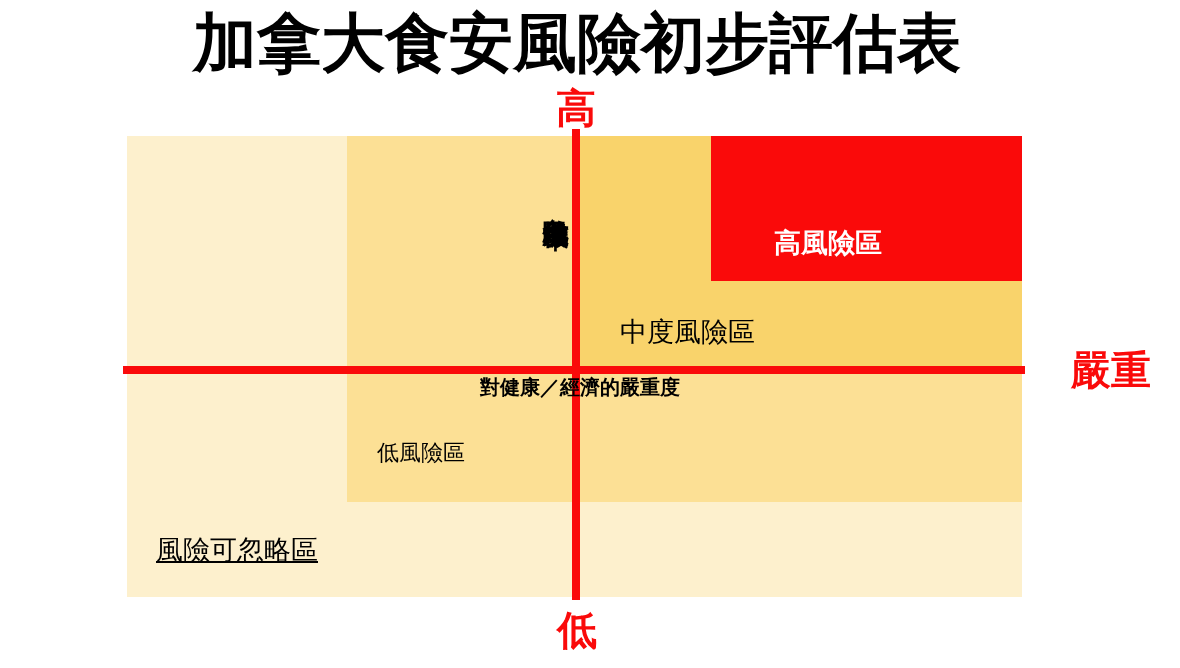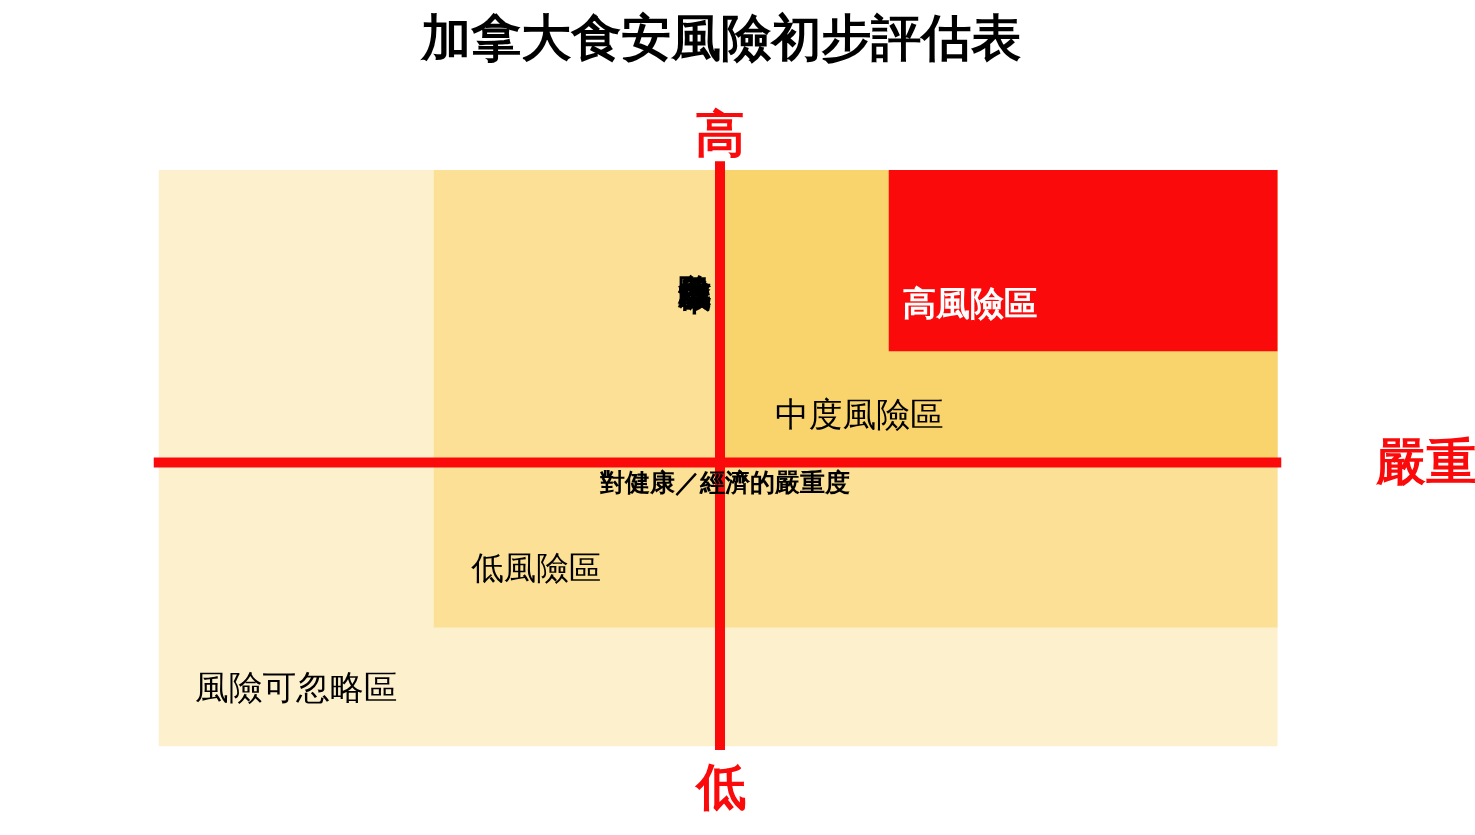--- a/index.html
+++ b/index.html
@@ -14,21 +14,21 @@
     height: 668px;
     background: #ffffff;
     overflow: hidden;
   }
   .title {
     position: absolute;
     left: 577px;
     top: 10px;
     transform: translateX(-50%);
     margin: 0;
-    font-size: 40px;
+    font-size: 64px;
     line-height: 1.05;
     font-weight: 700;
     color: var(--text, #000000);
     white-space: nowrap;
   }
   .zone { position: absolute; }
   .zone-negligible {
     left: 127px; top: 136px; width: 895px; height: 461px;
     background: var(--zone-negligible, #fdf0cd);
   }
@@ -54,21 +54,21 @@
     position: absolute;
     color: var(--accent-red, #fa0a0a);
     font-size: 40px;
     font-weight: 700;
     line-height: 1;
     white-space: nowrap;
   }
   .tick-top    { left: 576px; top: 88px;  transform: translateX(-50%); }
   .tick-bottom { left: 577px; top: 610px; transform: translateX(-50%); }
   .tick-left   { left: 27px;  top: 350px; }
-  .tick-right  { left: 1101px; top: 350px; }
+  .tick-right  { left: 1071px; top: 350px; }
   .axis-name {
     position: absolute;
     color: var(--text, #000000);
     font-weight: 600;
     white-space: nowrap;
   }
   .y-axis-name {
     left: 556px;
     top: 198px;
     transform: translateX(-50%);
@@ -84,25 +84,25 @@
     font-size: 20px;
     line-height: 1.05;
   }
   .zone-label {
     position: absolute;
     font-family: "Liberation Serif", "DejaVu Serif", serif;
     color: var(--text, #000000);
     line-height: 1.1;
     white-space: nowrap;
   }
-  .label-negligible { left: 156px; top: 536px; font-size: 27px; }
-  .label-low        { left: 377px; top: 441px; font-size: 26px; }
+  .label-negligible { left: 156px; top: 536px; font-size: 27px; text-decoration: underline; }
+  .label-low        { left: 377px; top: 441px; font-size: 22px; }
   .label-moderate   { left: 620px; top: 318px; font-size: 27px; }
   .label-high {
-    left: 722px; top: 229px; font-size: 27px;
+    left: 774px; top: 229px; font-size: 27px;
     font-weight: 700;
     color: var(--zone-high-text, #ffffff);
   }
 </style>
 </head>
 <body>
 
 <div class="stage">
 
   <h1 class="title">加拿大食安風險初步評估表</h1>

